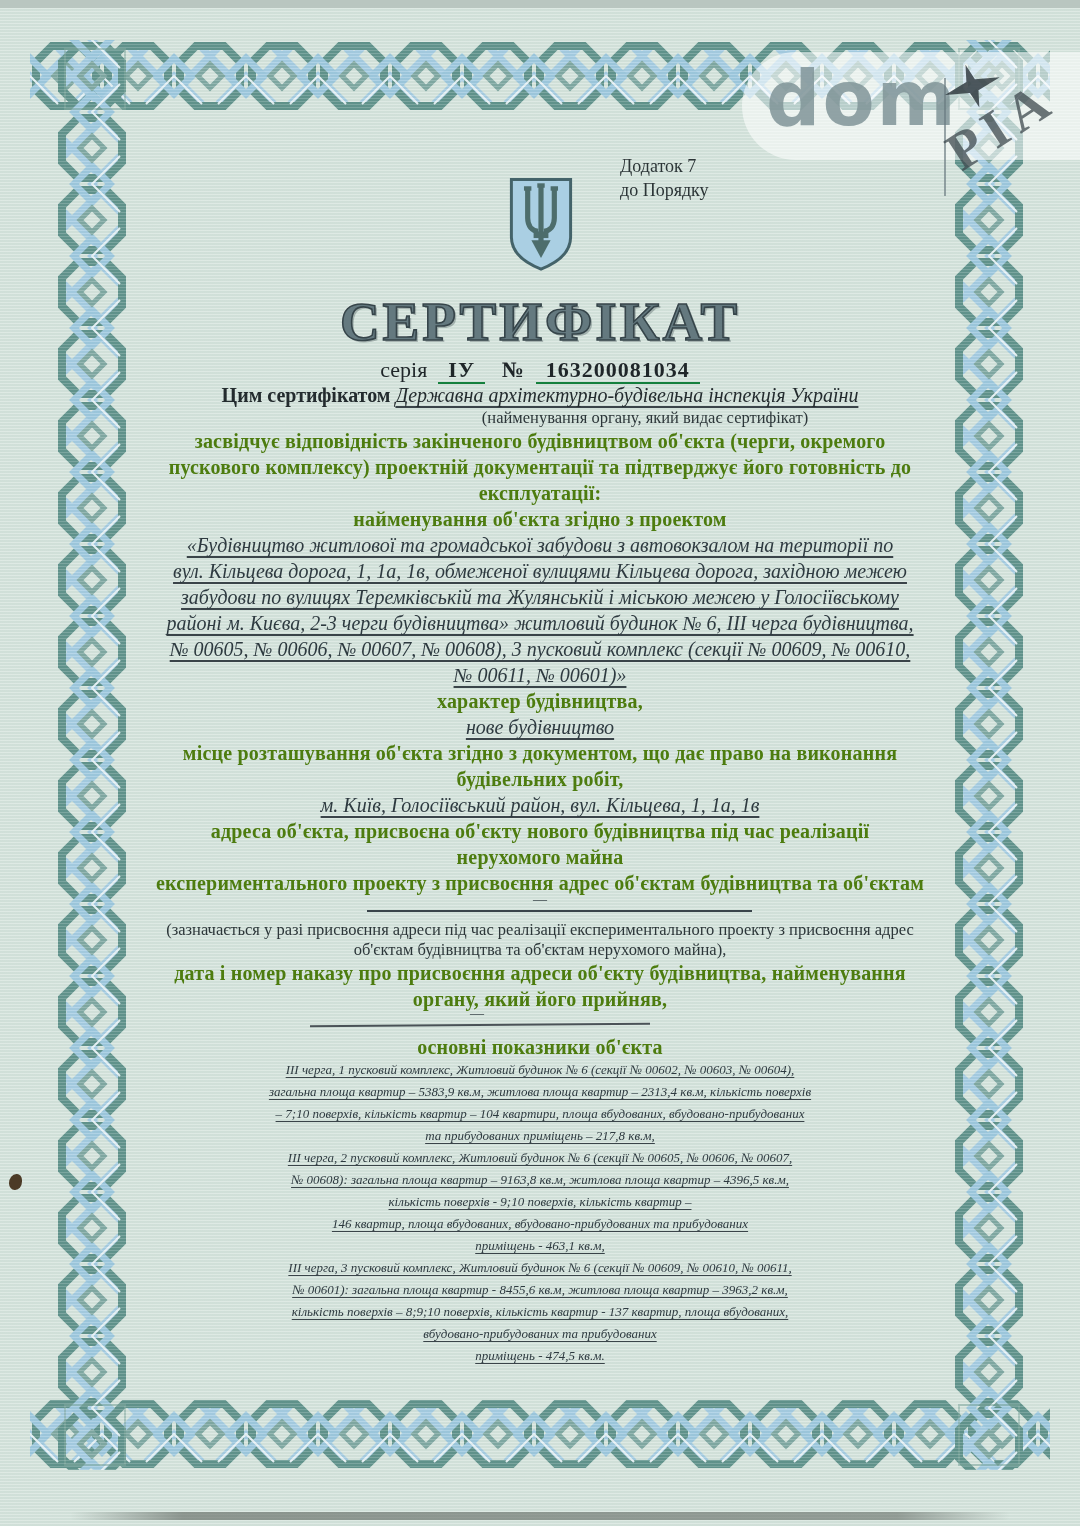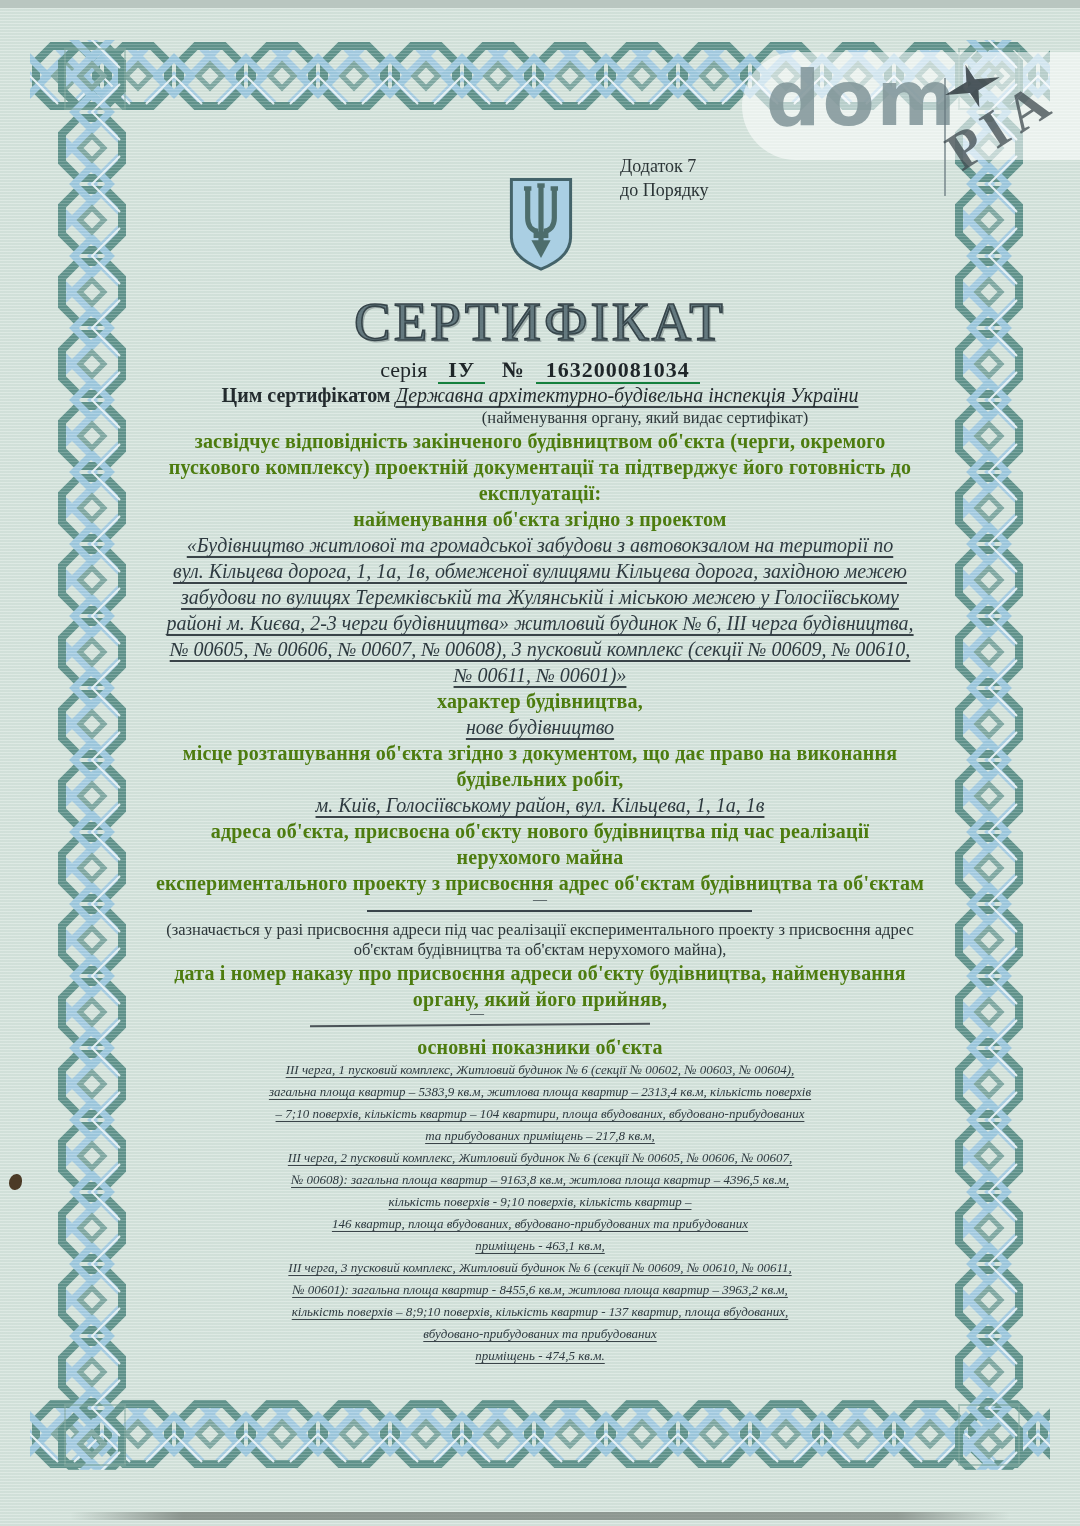--- a/index.html
+++ b/index.html
@@ -19,21 +19,21 @@
         rgba(103,138,128,.12) 2px, rgba(103,138,128,0) 3px);
     z-index:5;
   }
   .band{position:absolute; z-index:1;}
   .corner-mark{position:absolute; z-index:1; width:58px; height:58px; border:2px solid rgba(130,170,160,.55);}
   
   .annex{position:absolute; left:620px; top:146px; font-size:18px; line-height:24px; color:#2c3537; z-index:6;}
   .emblem{position:absolute; left:504px; top:167px; z-index:6;}
   .title{
     position:absolute; left:0; top:282px; width:1080px; text-align:center; z-index:6;
-    font-size:55px; font-weight:normal; letter-spacing:3px; color:#64797f;
+    font-size:55px; font-weight:bold; letter-spacing:3px; color:#64797f;
     -webkit-text-stroke:1.6px #36454a;
     text-shadow:2px 2px 0 rgba(42,58,62,.30), -1px -1px 0 rgba(255,255,255,.35);
   }
   .series{position:absolute; left:0; top:349px; width:1080px; text-align:center; font-size:22px; z-index:6; color:#1f2629;}
   .series .useg{font-weight:bold; border-bottom:2px solid #15803d; padding:0 10px; letter-spacing:1px;}
   .series .nsign{font-weight:bold; padding:0 6px;}
   .flow{position:absolute; left:118px; top:374px; width:844px; z-index:6;}
   .row{text-align:center;}
   .b{font-weight:bold; font-size:20px; line-height:26px; color:#4d7c0f; letter-spacing:.2px;}
   .issued{font-size:20px; line-height:26px; text-align:center;}
@@ -207,21 +207,21 @@
     <div class="row it"><span class="u">забудови по вулицях Теремківській та Жулянській і міською межею у Голосіївському</span></div>
     <div class="row it"><span class="u">районі м. Києва, 2-3 черги будівництва» житловий будинок № 6, ІІІ черга будівництва,</span></div>
     <div class="row it"><span class="u">№ 00605, № 00606, № 00607, № 00608), 3 пусковий комплекс (секції № 00609, № 00610,</span></div>
     <div class="row it"><span class="u">№ 00611, № 00601)»</span></div>
 
     <div class="row b">характер будівництва,</div>
     <div class="row it"><span class="u">нове будівництво</span></div>
 
     <div class="row b">місце розташування об'єкта згідно з документом, що дає право на виконання</div>
     <div class="row b">будівельних робіт,</div>
-    <div class="row it"><span class="u">м. Київ, Голосіївському район, вул. Кільцева, 1, 1а, 1в</span></div>
+    <div class="row it"><span class="u">м. Київ, Голосіївський район, вул. Кільцева, 1, 1а, 1в</span></div>
 
     <div class="row b">адреса об'єкта, присвоєна об'єкту нового будівництва під час реалізації</div>
     <div class="row b">нерухомого майна</div>
     <div class="row b">експериментального проекту з присвоєння адрес об'єктам будівництва та об'єктам</div>
 
     <div class="blank1">
       <div class="dash">—</div>
       <div class="rule"></div>
     </div>
 

